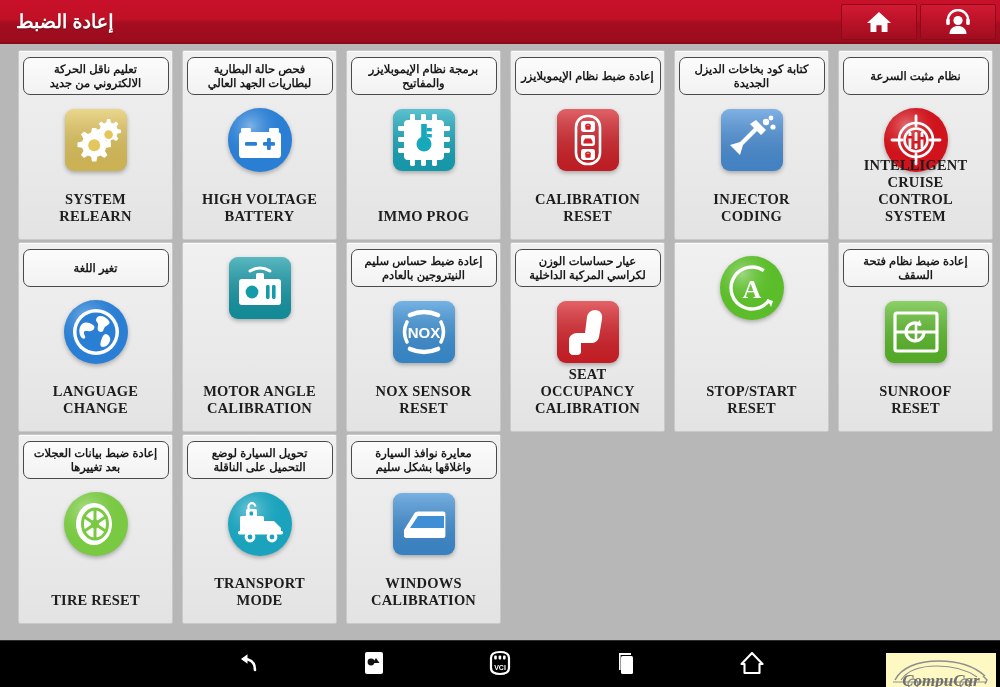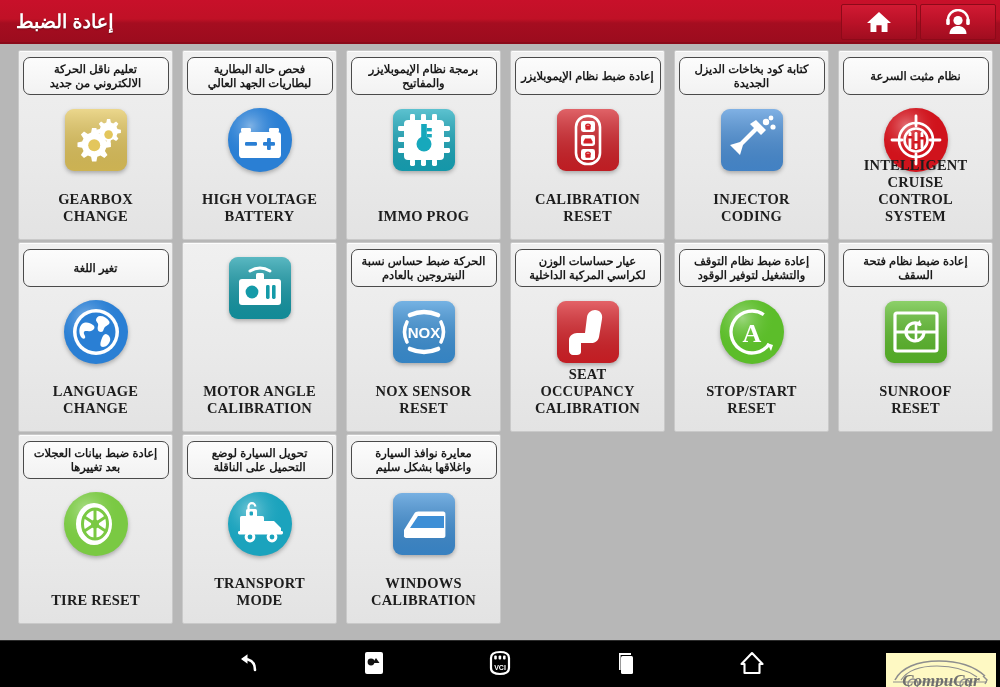--- a/index.html
+++ b/index.html
@@ -176,21 +176,21 @@
     <rect x="3" y="3" width="62" height="62" rx="9" fill="#e3c65c"></rect>
     <rect x="3" y="3" width="62" height="62" rx="9" fill="url(#g_gears-icon)"></rect>
       <g fill="#ffffff">
         <path d="M30 22 l4.4 0 .9 4.6 3.2 1.4 3.9-2.6 3.1 3.1-2.6 3.9 1.4 3.2 4.6.9 0 4.4-4.6.9-1.4 3.2 2.6 3.9-3.1 3.1-3.9-2.6-3.2 1.4-.9 4.6-4.4 0-.9-4.6-3.2-1.4-3.9 2.6-3.1-3.1 2.6-3.9-1.4-3.2-4.6-.9 0-4.4 4.6-.9 1.4-3.2-2.6-3.9 3.1-3.1 3.9 2.6 3.2-1.4z"></path>
         <circle cx="32.2" cy="39.2" r="6" fill="#e3c65c"></circle>
         <path d="M45 13 l3.2 0 .7 3.4 2.3 1 2.9-1.9 2.3 2.3-1.9 2.9 1 2.3 3.4.7 0 3.2-3.4.7-1 2.3 1.9 2.9-2.3 2.3-2.9-1.9-2.3 1-.7 3.4-3.2 0-.7-3.4-2.3-1-2.9 1.9-2.3-2.3 1.9-2.9-1-2.3-3.4-.7 0-3.2 3.4-.7 1-2.3-1.9-2.9 2.3-2.3 2.9 1.9 2.3-1z"></path>
         <circle cx="46.6" cy="28.6" r="4.3" fill="#e3c65c"></circle>
       </g>
           </svg>
         </div>
-     <div class="card-title">GEARBOX CHANGE</div>
+     <div class="card-title">SYSTEM RELEARN</div>
       </div>
       <div class="card">
         <div class="card-label-ar">فحص حالة البطارية لبطاريات الجهد العالي</div>
      <div class="card-icon">
           <svg width="68" height="68" viewBox="0 0 68 68">
             <defs>
               <radialGradient id="g_battery-icon" cx="35%" cy="28%" r="85%">
       <stop offset="0%" stop-color="#ffffff" stop-opacity=".40"></stop>
       <stop offset="60%" stop-color="#2a7fd4" stop-opacity="0"></stop>
     </radialGradient>
@@ -375,21 +375,21 @@
       </g>
       <path d="M24 17 q10 -6 20 0" fill="none" stroke="#ffffff" stroke-width="3" stroke-linecap="round"></path>
       <circle cx="26" cy="38" r="6.4" fill="#149aa8"></circle>
       <rect x="40" y="31" width="3.6" height="14" rx="1.4" fill="#149aa8"></rect>
       <rect x="46" y="31" width="3.6" height="14" rx="1.4" fill="#149aa8"></rect>
           </svg>
         </div>
      <div class="card-title">MOTOR ANGLE CALIBRATION</div>
       </div>
       <div class="card">
-        <div class="card-label-ar">الحركة ضبط حساس نسبة النيتروجين بالعادم</div>
+        <div class="card-label-ar">إعادة ضبط حساس سليم النيتروجين بالعادم</div>
      <div class="card-icon">
           <svg width="68" height="68" viewBox="0 0 68 68">
             <defs>
               <linearGradient id="g_nox-icon" x1="0" y1="0" x2="0" y2="1">
       <stop offset="0%" stop-color="#ffffff" stop-opacity=".30"></stop>
       <stop offset="100%" stop-color="#000000" stop-opacity=".10"></stop>
     </linearGradient>
             </defs>
     <rect x="3" y="3" width="62" height="62" rx="9" fill="#3b92d8"></rect>
     <rect x="3" y="3" width="62" height="62" rx="9" fill="url(#g_nox-icon)"></rect>
@@ -413,21 +413,20 @@
     </linearGradient>
             </defs>
     <rect x="3" y="3" width="62" height="62" rx="9" fill="#d82027"></rect>
     <rect x="3" y="3" width="62" height="62" rx="9" fill="url(#g_car-seat-icon)"></rect>
       <path d="M41 12 c5 0 8 4 7 9 l-3 18 c-1 4 -4 6 -8 6 l-10 0 l0 9 c0 2 -2 3 -4 3 l-4 0 c-2 0 -4 -2 -4 -4 l0 -11 c0 -4 4 -7 8 -7 l8 0 l2 -16 c.6 -4 4 -7 8 -7z" fill="#ffffff"></path>
           </svg>
         </div>
      <div class="card-title">SEAT OCCUPANCY CALIBRATION</div>
       </div>
       <div class="card">
-        <div class="card-label-ar">إعادة ضبط نظام التوقف والتشغيل لتوفير الوقود</div>
      <div class="card-icon">
           <svg width="68" height="68" viewBox="0 0 68 68">
             <defs>
               <radialGradient id="g_auto-start-stop-icon" cx="35%" cy="28%" r="85%">
       <stop offset="0%" stop-color="#ffffff" stop-opacity=".40"></stop>
       <stop offset="60%" stop-color="#5cbd2a" stop-opacity="0"></stop>
     </radialGradient>
             </defs>
     <circle cx="34" cy="34" r="32" fill="#5cbd2a"></circle>
     <circle cx="34" cy="34" r="32" fill="url(#g_auto-start-stop-icon)"></circle>

